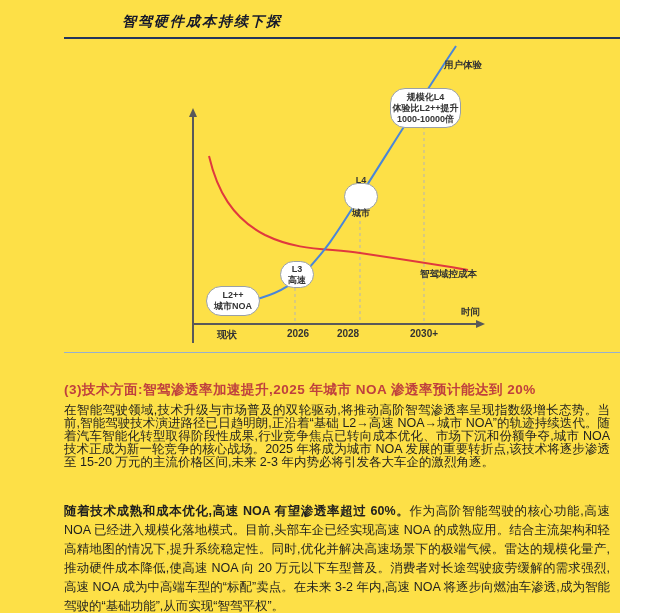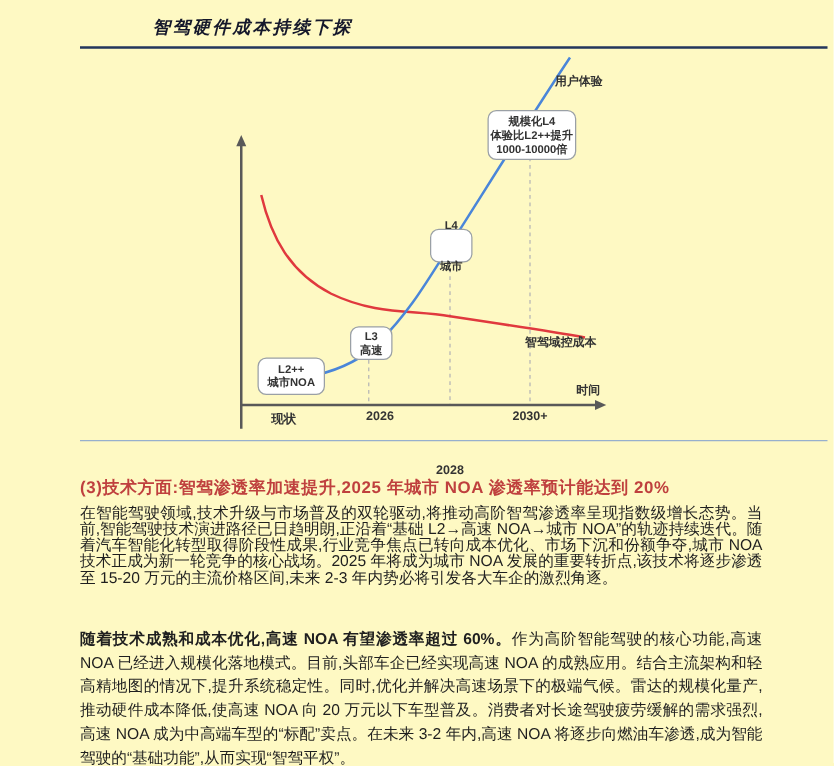--- a/index.html
+++ b/index.html
@@ -1,28 +1,28 @@
 <!DOCTYPE html>
 <html><head>
 <meta charset="utf-8">
 <style>
   html,body{margin:0;padding:0;background:#ffffff;}
-  #page{position:relative;width:667px;height:613px;background:#fef9c3;overflow:hidden;
+  #page{position:relative;width:620px;height:613px;background:#fde047;overflow:hidden;
         font-family:"Liberation Sans",sans-serif;color:#222;}
 
   
   .hdr-title{position:absolute;left:122px;top:13px;font-family:"Liberation Serif",serif;
              font-style:italic;font-weight:bold;font-size:14px;letter-spacing:2px;color:#15182b;}
   .rule-top{position:absolute;left:64px;top:37px;width:598px;height:2px;background:#23365c;}
   .rule-bottom{position:absolute;left:64px;top:352px;width:598px;height:1px;background:#97b0cd;}
 
   
   #chart{position:absolute;left:60px;top:42px;width:600px;height:306px;}
   #chart svg{position:absolute;left:0;top:0;}
-  .milestone{position:absolute;background:#ffffff;border:1px solid #9aa0a6;border-radius:7px;
+  .milestone{position:absolute;background:#ffffff;border:1px solid #9aa0a6;border-radius:15px;
              display:flex;flex-direction:column;justify-content:center;align-items:center;
              font-size:9px;font-weight:bold;color:#333;line-height:11px;text-align:center;z-index:3;}
   .chart-label{position:absolute;font-size:9.5px;font-weight:bold;color:#333;white-space:nowrap;z-index:2;}
   .tick{position:absolute;top:286px;font-size:10px;font-weight:bold;color:#333;
         transform:translateX(-50%);white-space:nowrap;}
 
   
   .source{position:absolute;left:65px;top:358px;font-family:"Liberation Serif",serif;
           font-style:italic;font-size:11px;color:#2a2a2a;letter-spacing:0.5px;}
   .sec-heading{position:absolute;left:64px;top:381px;width:560px;font-size:13.5px;
@@ -74,22 +74,22 @@
     <div class="milestone" style="left:146px;top:244px;width:52px;height:28px;text-align:right;">
       <span>L2++</span>
       <span>城市NOA</span>
     </div>
 
     <div class="chart-label" style="left:384px;top:17px;">用户体验</div>
     <div class="chart-label" style="left:360px;top:226px;">智驾域控成本</div>
     <div class="chart-label" style="left:401px;top:264px;">时间</div>
 
     <div class="tick" style="left:167px;">现状</div>
-    <div class="tick" style="left:244px;">2026</div>
-    <div class="tick" style="left:300px;margin-top:43px;">2028</div>
+    <div class="tick" style="left:238px;">2026</div>
+    <div class="tick" style="left:288px;">2028</div>
     <div class="tick" style="left:364px;text-align:center;">2030+</div>
   </div>
 
   <div class="rule-bottom"></div>
 
   <div class="sec-heading">(3)技术方面:智驾渗透率加速提升,2025 年城市 NOA 渗透率预计能达到 20%</div>
 
   <div class="para" id="para1">在智能驾驶领域,技术升级与市场普及的双轮驱动,将推动高阶智驾渗透率呈现指数级增长态势。当前,智能驾驶技术演进路径已日趋明朗,正沿着“基础 L2→高速 NOA→城市 NOA”的轨迹持续迭代。随着汽车智能化转型取得阶段性成果,行业竞争焦点已转向成本优化、市场下沉和份额争夺,城市 NOA 技术正成为新一轮竞争的核心战场。2025 年将成为城市 NOA 发展的重要转折点,该技术将逐步渗透至 15-20 万元的主流价格区间,未来 2-3 年内势必将引发各大车企的激烈角逐。</div>
 
   <div class="para" id="para2"><span class="lead-bold">随着技术成熟和成本优化,高速 NOA 有望渗透率超过 60%。</span><span>作为高阶智能驾驶的核心功能,高速 NOA 已经进入规模化落地模式。目前,头部车企已经实现高速 NOA 的成熟应用。结合主流架构和轻高精地图的情况下,提升系统稳定性。同时,优化并解决高速场景下的极端气候。雷达的规模化量产,推动硬件成本降低,使高速 NOA 向 20 万元以下车型普及。消费者对长途驾驶疲劳缓解的需求强烈,高速 NOA 成为中高端车型的“标配”卖点。在未来 3-2 年内,高速 NOA 将逐步向燃油车渗透,成为智能驾驶的“基础功能”,从而实现“智驾平权”。</span></div>

